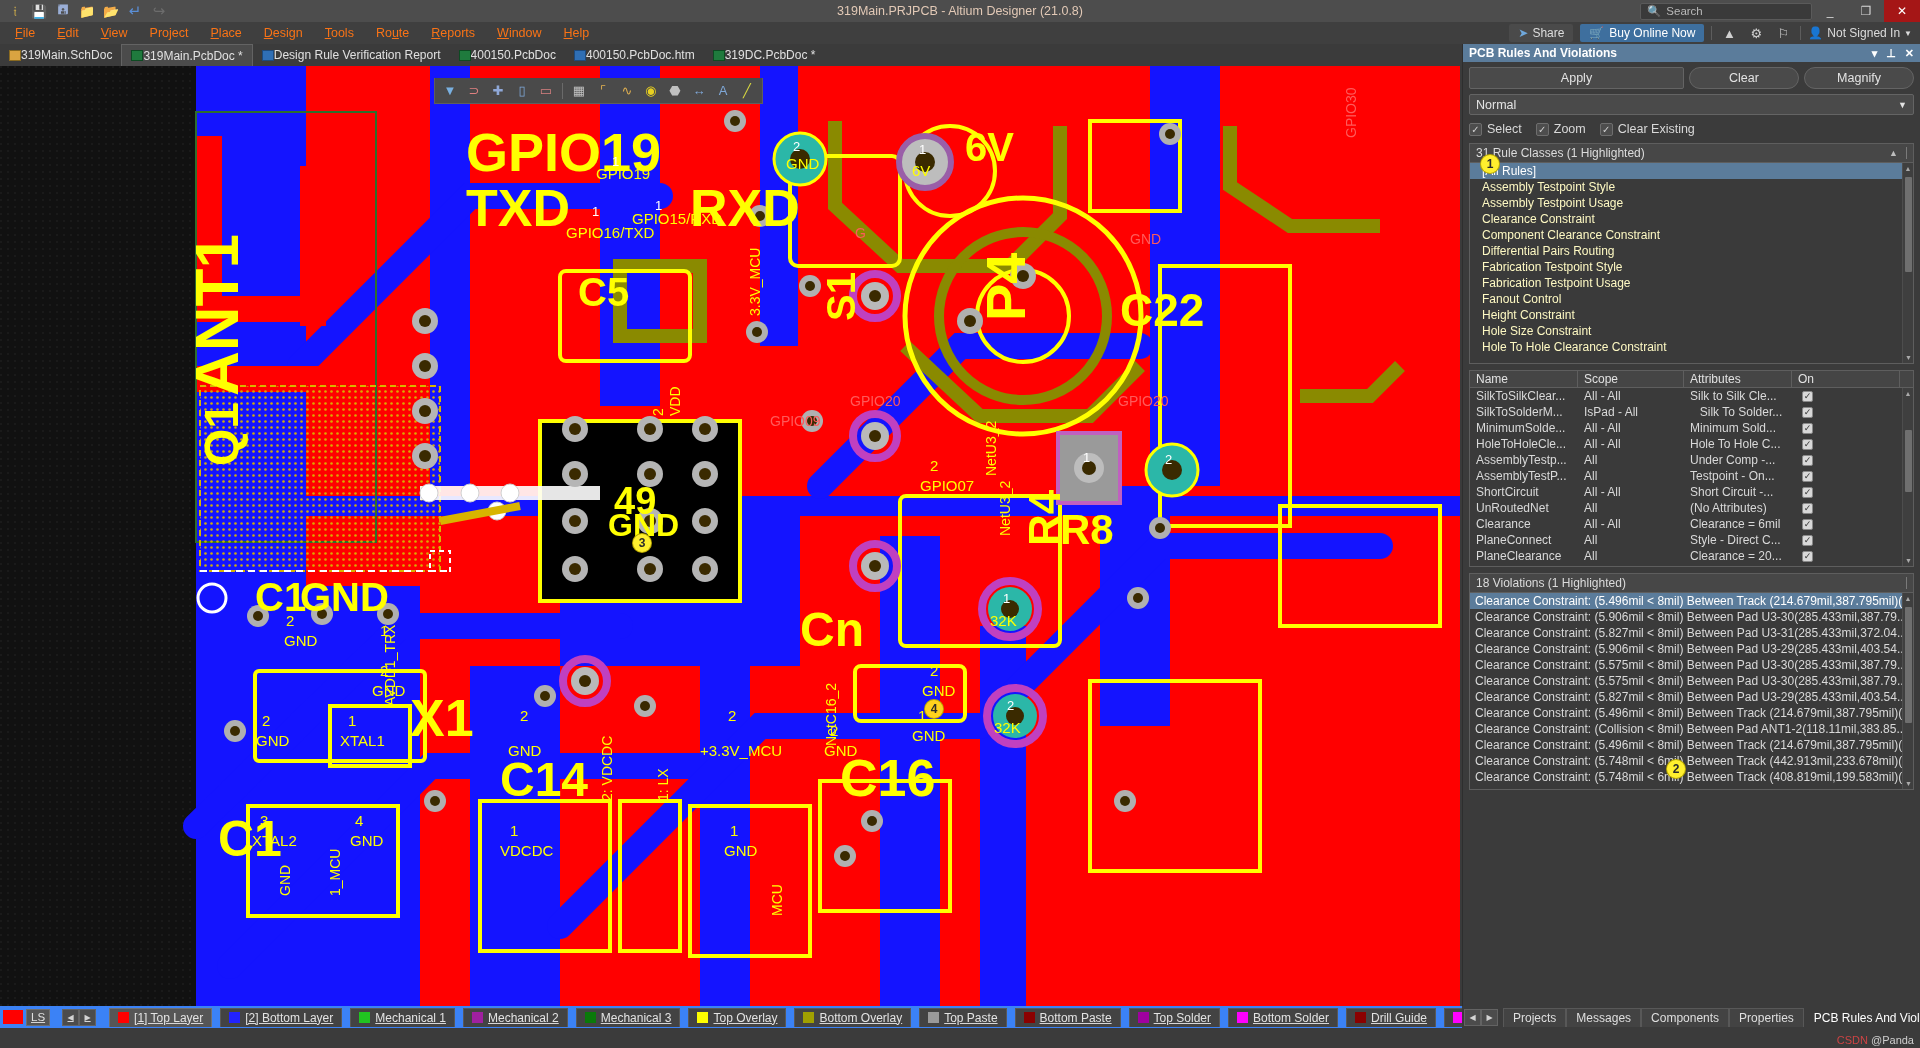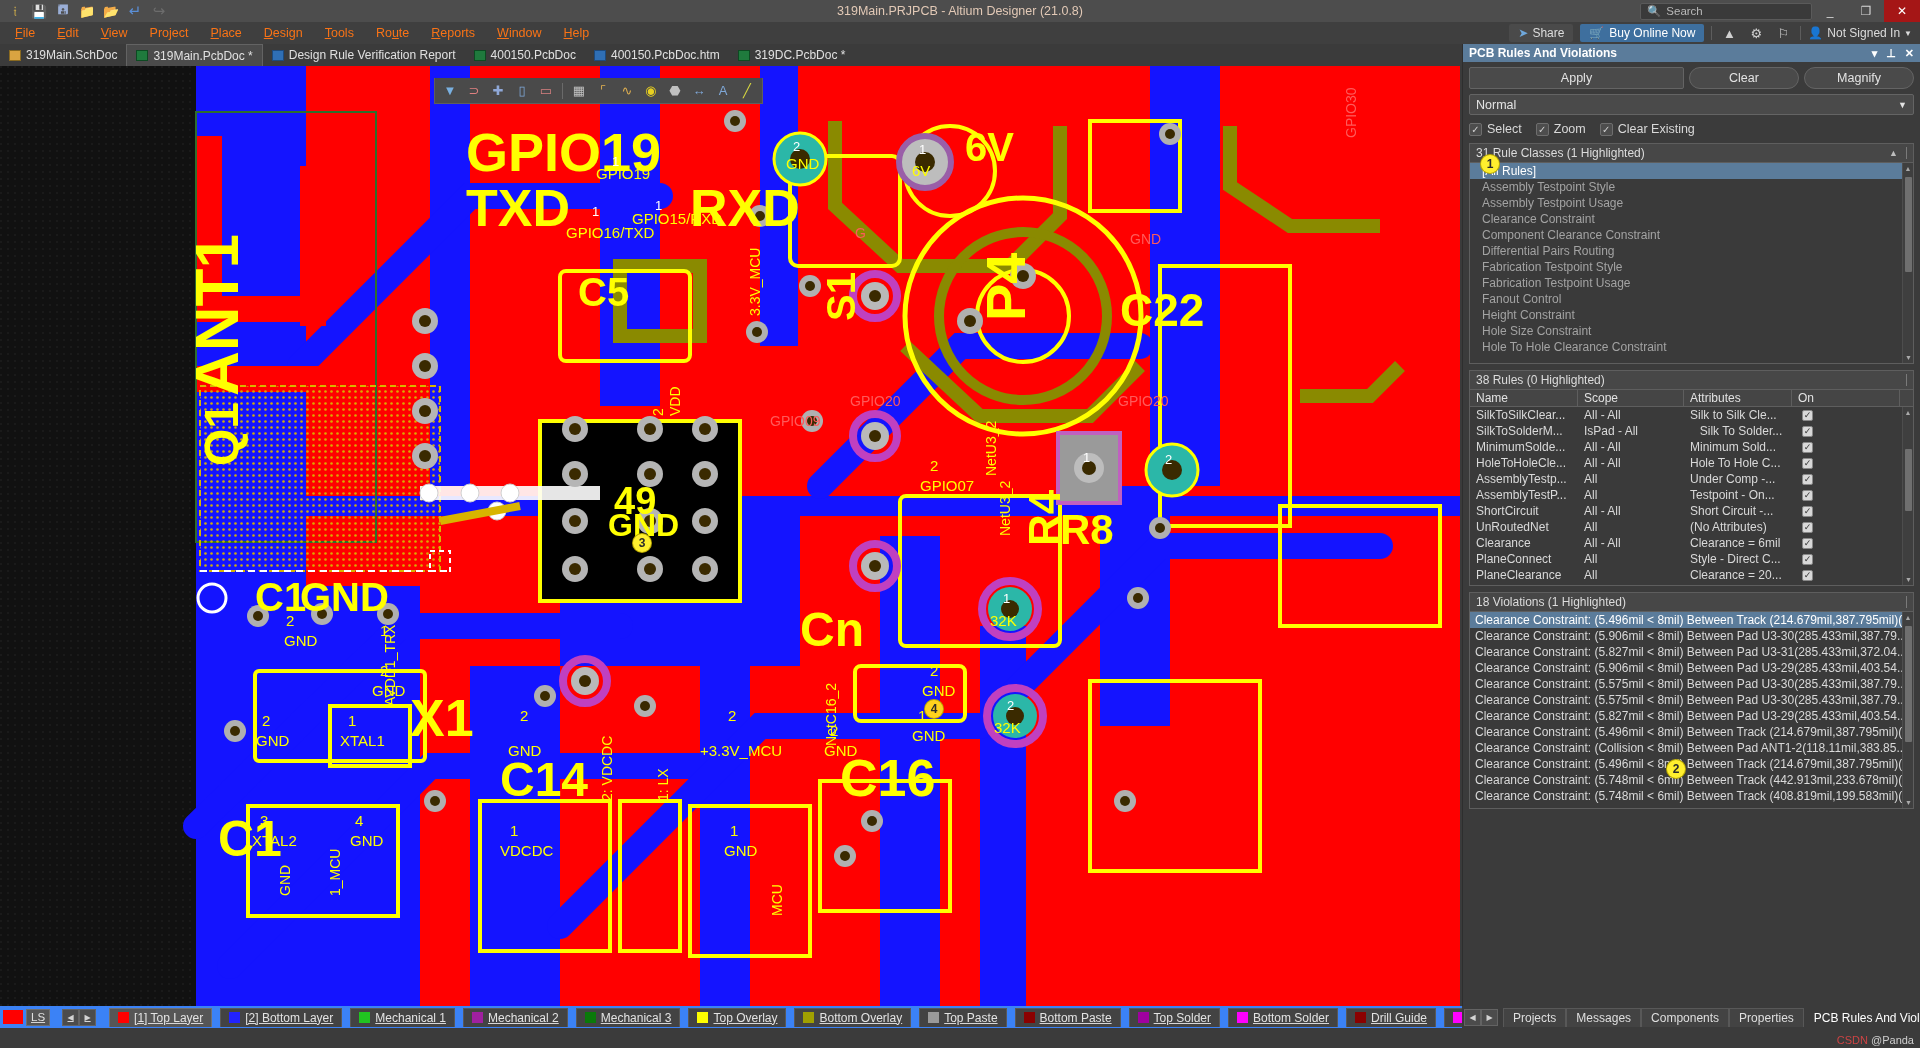--- a/index.html
+++ b/index.html
@@ -45,21 +45,21 @@
   .buy-btn { display:flex; align-items:center; gap:5px; padding:2px 9px; background:#3e6f9e; color:#ffffff; font-size:12px; border-radius:2px; }
   .mb-ico { width:20px; height:18px; display:flex; align-items:center; justify-content:center; font-size:13px; color:#d0d0d0; }
   .sep-v { width:1px; height:14px; background:#5d5d5d; }
   .signin { display:flex; align-items:center; gap:4px; font-size:12px; color:#dcdcdc; padding-right:4px;}
 
   
   .doctabs {
     position:absolute; left:0; top:44px; width:1920px; height:22px;
     background:#3b3b3b; display:flex; align-items:stretch;
   }
-  .dtab { display:flex; align-items:center; gap:5px; padding:0 9px; font-size:12px; color:#e0e0e0; }
+  .dtab { display:flex; align-items:center; padding:0 9px; font-size:12px; color:#e0e0e0; }
   .dtab.active { background:#4b4b4b; border:1px solid #636363; border-bottom:none; }
   .ticon { width:12px; height:11px; display:inline-block; position:relative; }
   .ticon.sch { background:#d9a441; border:1px solid #8a6a20; }
   .ticon.pcb { background:#1f7a3d; border:1px solid #0d4a22; }
   .ticon.htm { background:#2f6fb5; border:1px solid #1d4a7d; }
 
   
   .canvas {
     position:absolute; left:0; top:66px; width:1460px; height:940px;
     background:#000; overflow:hidden;
@@ -109,21 +109,21 @@
   }
 
   .list-wrap { border:1px solid #5e5e5e; background:#3f3f3f; margin-bottom:6px; }
   .list-title {
     height:19px; background:#474747; display:flex; align-items:center;
     padding:0 6px; font-size:12px; color:#dcdcdc; border-bottom:1px solid #5e5e5e;
   }
   .list-title .tcaret { margin-left:auto; font-size:9px; color:#bdbdbd; }
   .list-title .tbar { width:1px; height:12px; background:#7a7a7a; margin-left:8px; }
   .list-area { position:relative; background:#3a3a3a; overflow:hidden; }
-  .lrow { height:16px; line-height:16px; padding:0 0 0 12px; font-size:12px; color:#a3a3a3; white-space:nowrap; overflow:hidden; }
+  .lrow { height:16px; line-height:16px; padding:0 0 0 12px; font-size:12px; color:#fef9c3; white-space:nowrap; overflow:hidden; }
   .lrow.sel { background:#5b7c9b; color:#ffffff; }
 
   .scroll-col { position:absolute; right:0; top:0; width:11px; height:100%; background:#3f3f3f; border-left:1px solid #4d4d4d; }
   .scroll-col .up, .scroll-col .dn { height:11px; display:flex; align-items:center; justify-content:center; font-size:7px; color:#aaa; }
   .thumb { position:absolute; left:2px; width:7px; background:#6f6f6f; border-radius:1px; }
 
   .tbl-head { display:flex; height:17px; background:#454545; border-bottom:1px solid #5e5e5e; font-size:12px; color:#e2e2e2; }
   .th { padding:0 0 0 6px; line-height:17px; border-right:1px solid #5e5e5e; white-space:nowrap; overflow:hidden; }
   .trow { display:flex; height:16px; font-size:12px; color:#d9d9d9; }
   .td { padding:0 0 0 6px; line-height:16px; white-space:nowrap; overflow:hidden; }
@@ -669,24 +669,20 @@
           <div class="lrow">Hole To Hole Clearance Constraint</div>
           <div class="scroll-col">
             <div class="up">▲</div>
             <div class="thumb" style="top:14px;height:95px;"></div>
             <div class="dn" style="position:absolute;bottom:0;width:11px;">▼</div>
           </div>
         </div>
       </div>
 
       <div class="list-wrap">
-        <div class="list-title">
-          <span>38 Rules (0 Highlighted)</span>
-          <span class="tbar" style="margin-left:auto;"></span>
-        </div>
         <div class="tbl-head">
           <div class="th" style="width:108px;">Name</div>
           <div class="th" style="width:106px;">Scope</div>
           <div class="th" style="width:108px;">Attributes</div>
           <div class="th" style="width:108px;">On</div>
         </div>
         <div class="list-area" style="height:178px;">
           <div class="trow">
             <div class="td" style="width:108px;">SilkToSilkClear...</div>
             <div class="td" style="width:106px;">All - All</div>

